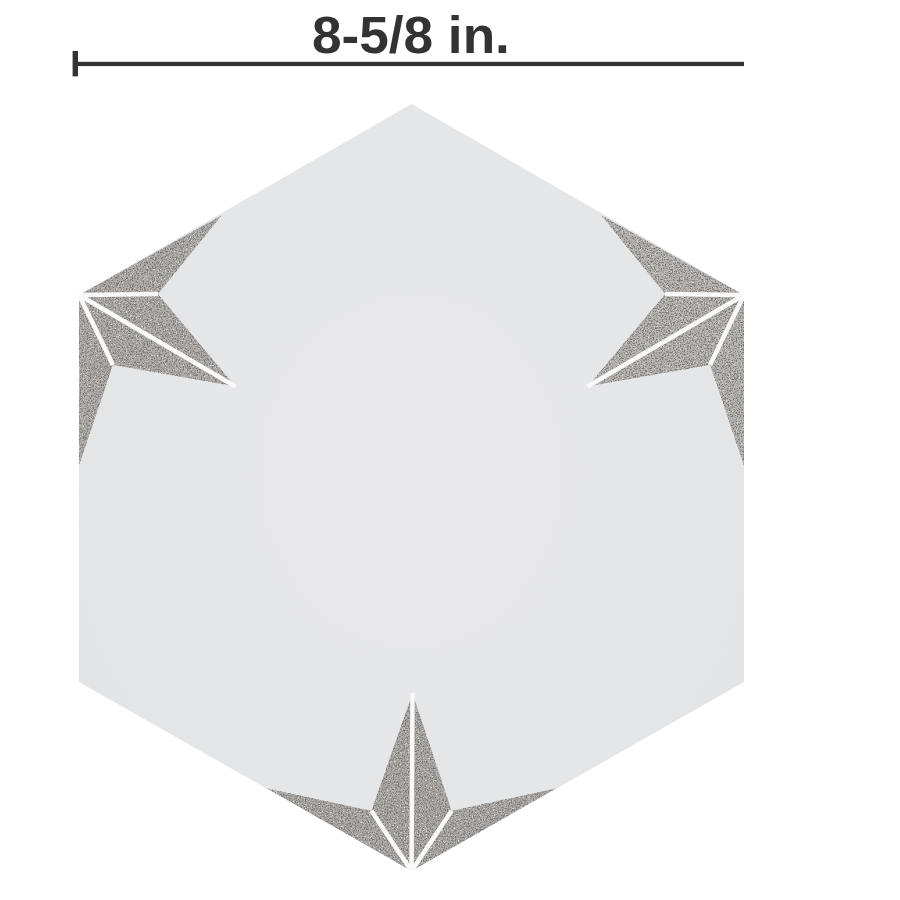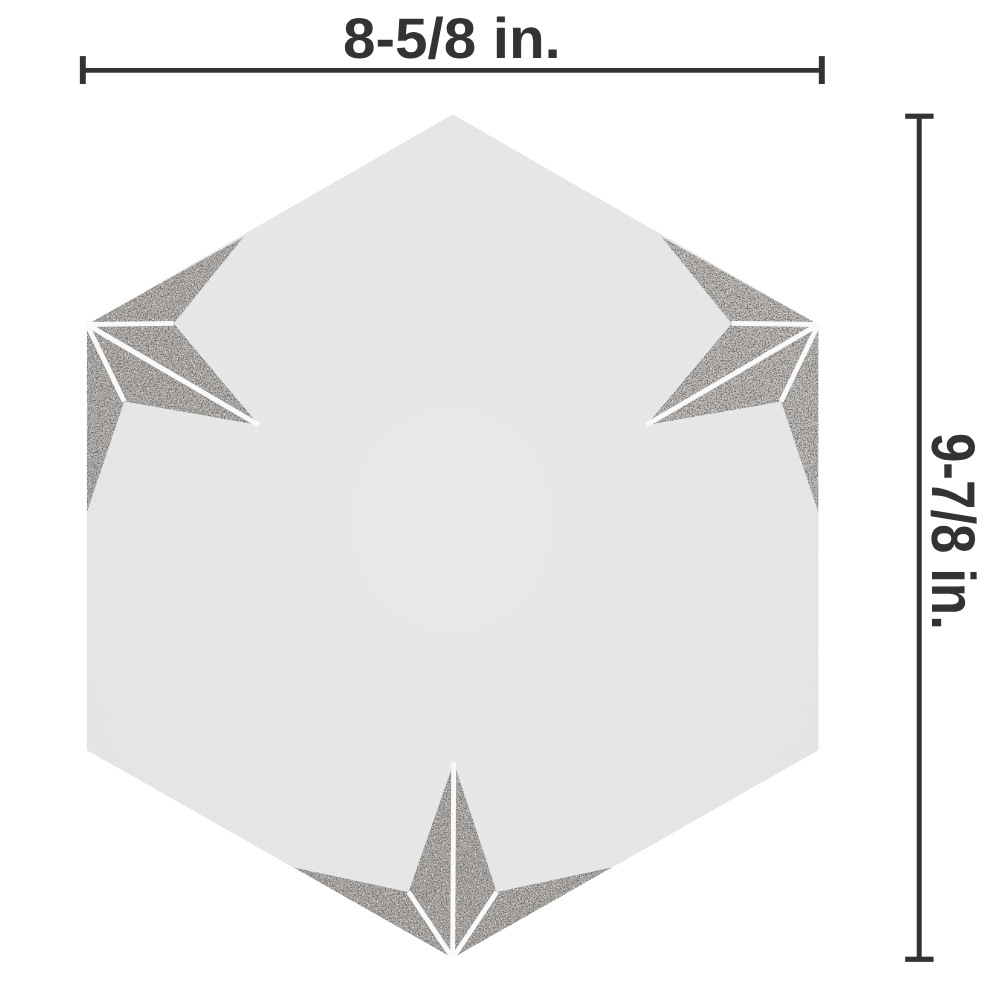--- a/index.html
+++ b/index.html
@@ -1,16 +1,16 @@
 <!DOCTYPE html>
 <html><head>
 <meta charset="utf-8">
 <style>
   html,body{margin:0;padding:0;background:#ffffff;}
-  #wrap{width:900px;height:900px;position:relative;overflow:hidden;background:#ffffff;}
+  #wrap{width:744px;height:900px;position:relative;overflow:hidden;background:#ffffff;}
   svg{display:block;}
   text{font-family:"Liberation Sans", sans-serif;font-weight:bold;fill:#333333;}
 </style>
 </head>
 <body>
 <div id="wrap">
 <svg width="900" height="900" viewBox="0 0 900 900">
   <defs>
     <radialGradient id="face" cx="50%" cy="48%" r="62%">
       <stop offset="0%" stop-color="#e8e8ea"></stop>

